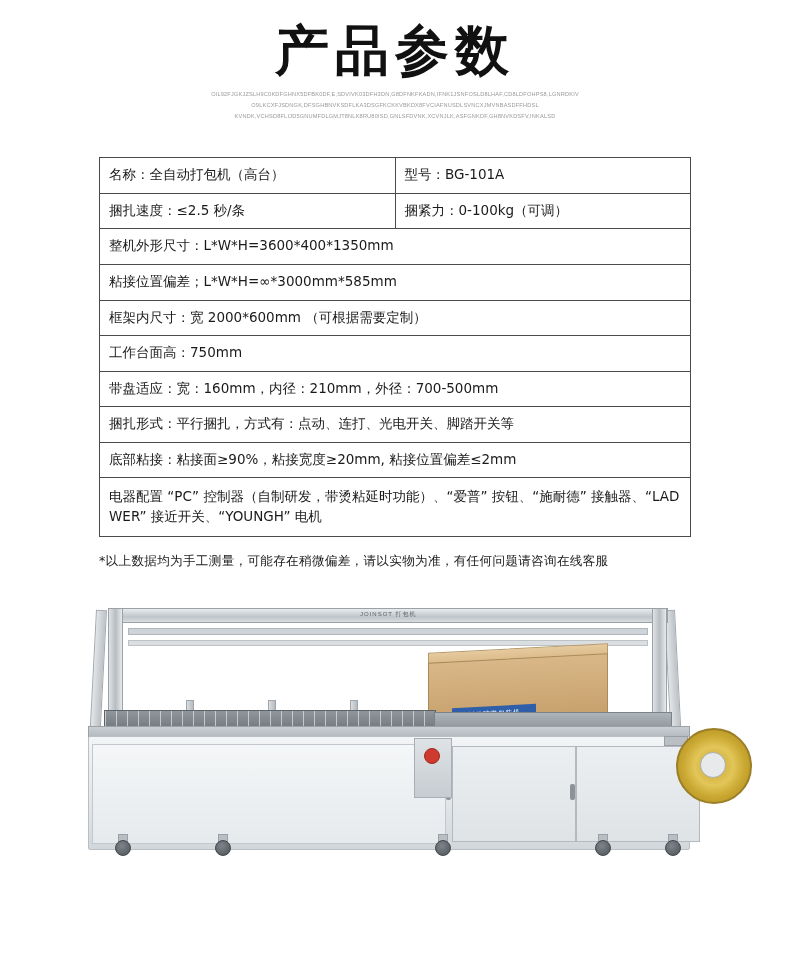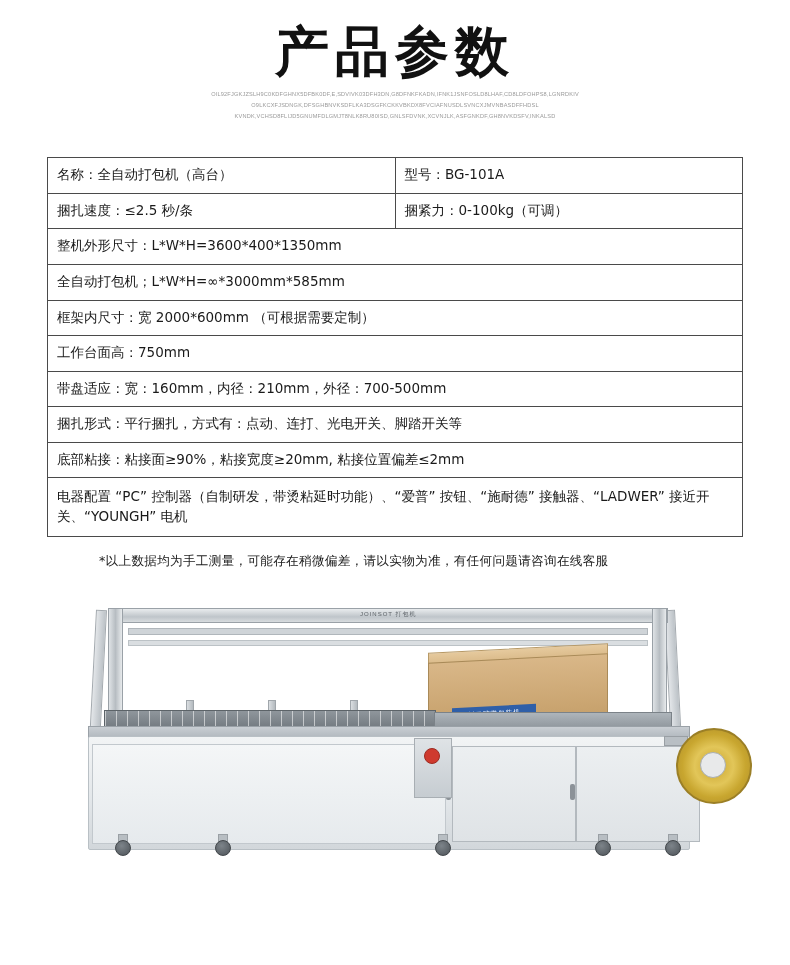--- a/index.html
+++ b/index.html
@@ -22,38 +22,38 @@
   }
   
   .title {
     text-align: center;
     font-size: 54px;
     font-weight: bold;
     letter-spacing: 6px;
     color: #111111;
     padding-top: 22px;
     line-height: 1.1;
-    font-family: Liberation Sans, sans-serif;
+    font-family: Liberation Serif, serif;
   }
   .subtitle-block {
     text-align: center;
     margin-top: 8px;
     color: #9a9a9a;
     font-size: 5.6px;
     line-height: 1.9;
     letter-spacing: 0.2px;
     font-family: "Liberation Sans", sans-serif;
   }
   .subtitle-block div {
     white-space: nowrap;
   }
   
   .spec-wrap {
     margin: 36px auto 0 auto;
-    width: 696px;
+    width: 592px;
   }
   table.spec {
     border-collapse: collapse;
     width: 100%;
     table-layout: fixed;
   }
   table.spec td {
     border: 1px solid #4a4a4a;
     padding: 7px 9px 8px 9px;
     font-size: 13.5px;
@@ -368,21 +368,21 @@
           <td class="half">型号：BG-101A</td>
         </tr>
         <tr>
           <td class="half">捆扎速度：≤2.5 秒/条</td>
           <td class="half">捆紧力：0-100kg（可调）</td>
         </tr>
         <tr>
           <td colspan="2">整机外形尺寸：L*W*H=3600*400*1350mm</td>
         </tr>
         <tr>
-          <td colspan="2">全自动打包机；L*W*H=∞*3000mm*585mm</td>
+          <td colspan="2">粘接位置偏差；L*W*H=∞*3000mm*585mm</td>
         </tr>
         <tr>
           <td colspan="2">框架内尺寸：宽 2000*600mm  （可根据需要定制）</td>
         </tr>
         <tr>
           <td colspan="2">工作台面高：750mm</td>
         </tr>
         <tr>
           <td colspan="2">带盘适应：宽：160mm，内径：210mm，外径：700-500mm</td>
         </tr>

